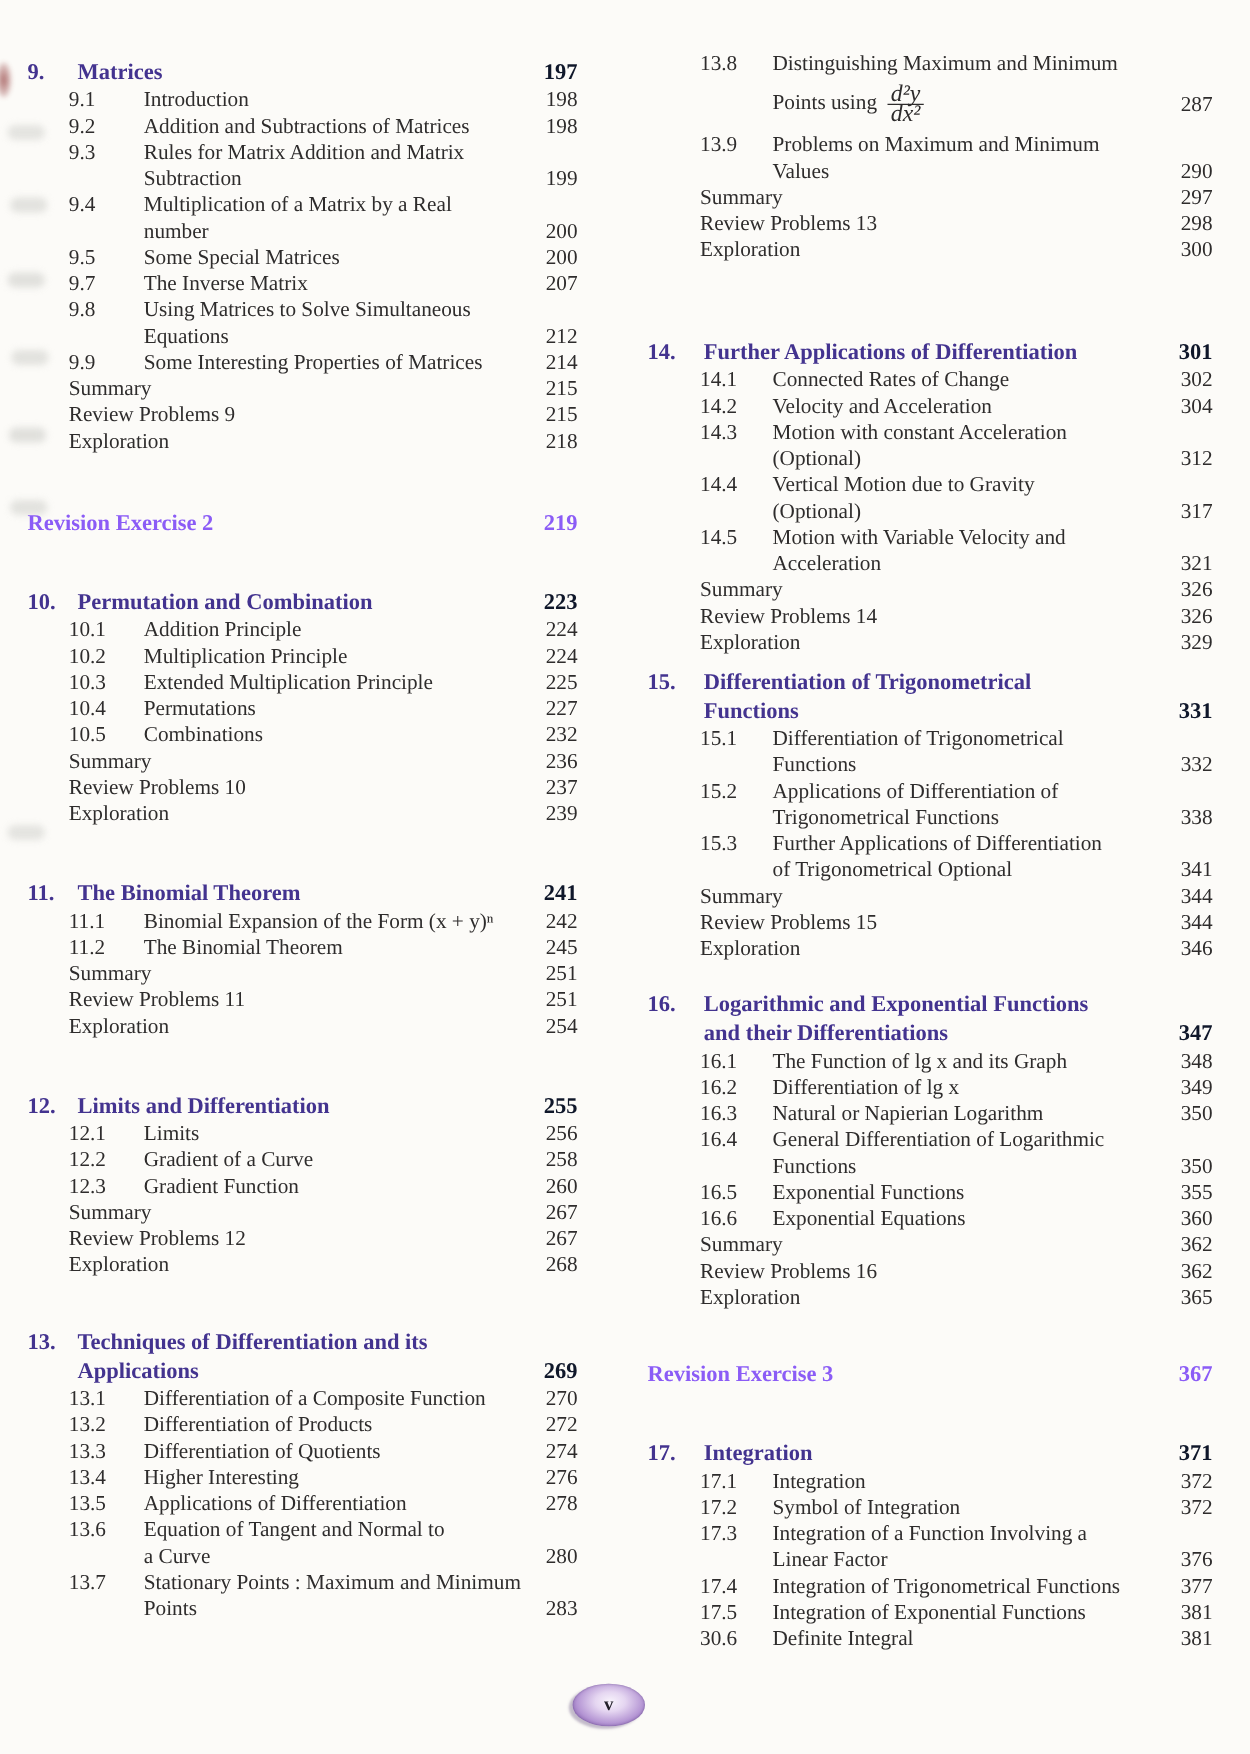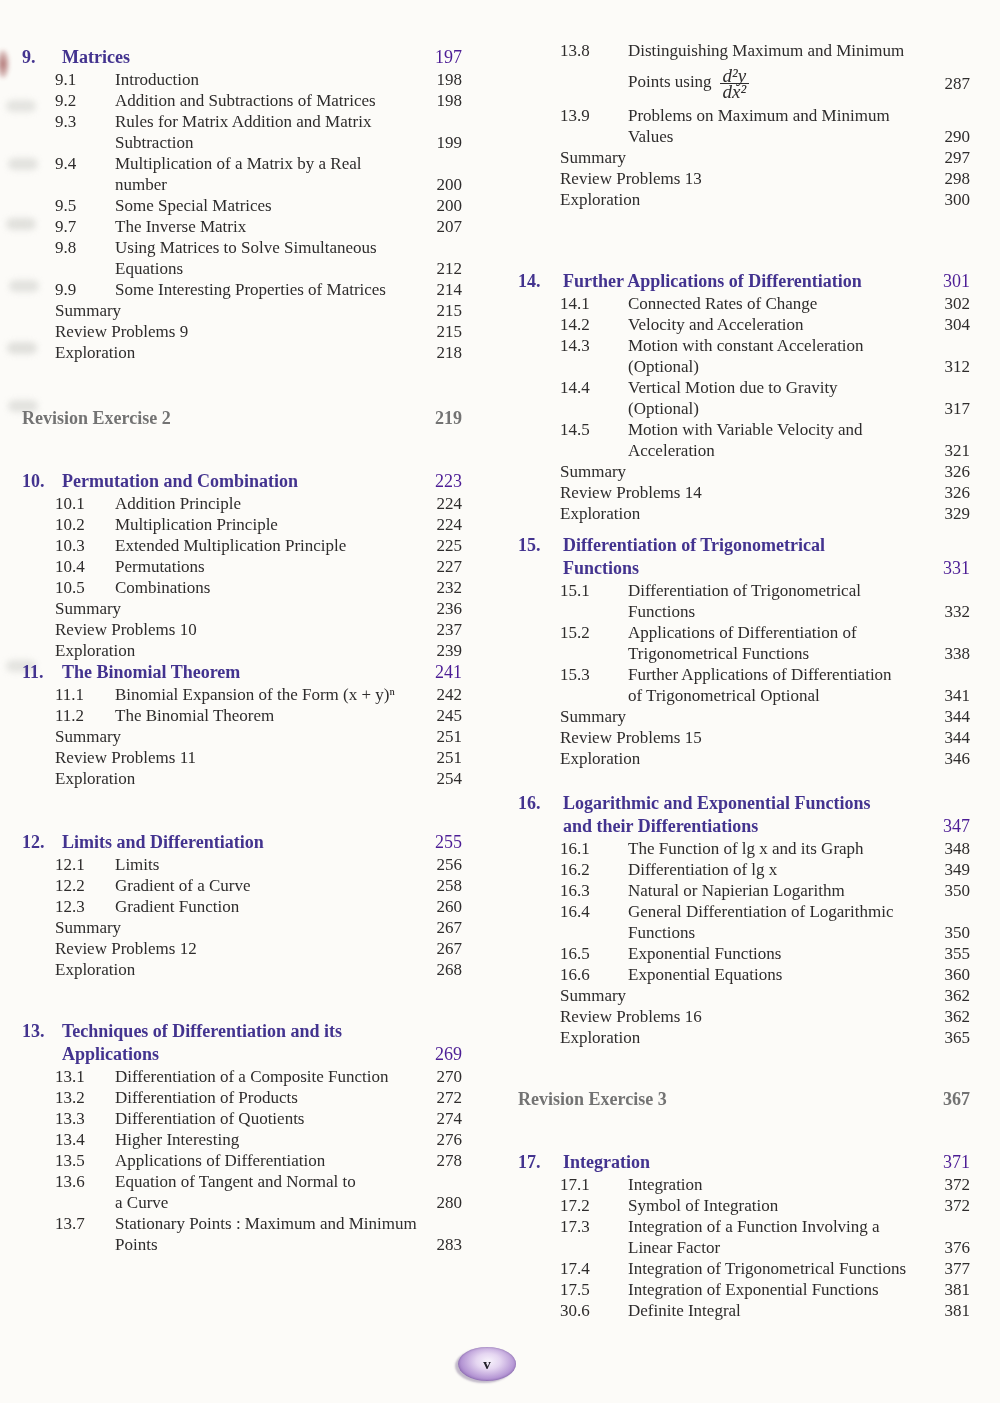--- a/index.html
+++ b/index.html
@@ -18,37 +18,37 @@
   
   .chap-head{display:flex;font-weight:bold;color:#43338f;font-size:18px;line-height:23px;}
   .chap-num{flex:none;width:40px;}
   .col-right .chap-num{width:45px;}
   .chap-body{flex:1;display:flex;flex-direction:column;}
   .title-line{display:flex;}
   .title-text{flex:1;}
 
   
   .row{display:flex;font-size:17px;line-height:21px;padding-left:33px;}
-  .col-right .row{padding-left:42px;gap:10px;}
+  .col-right .row{padding-left:42px;}
   .row-num{flex:none;width:60px;}
   .col-right .row-num{width:58px;}
   .row-text{flex:1;}
   .row-pg{flex:none;min-width:44px;text-align:right;}
-  .chap-pg{font-weight:normal;color:#4c1d95;}
+  .chap-pg{font-weight:bold;color:#0f172a;}
 
   .row.tall{align-items:center;min-height:44px;}
 
   
   .frac{display:inline-flex;flex-direction:column;align-items:center;vertical-align:middle;
         margin-left:8px;font-size:19px;line-height:15px;font-style:italic;}
   .fnum{padding:0 3px;border-bottom:1.3px solid #2e2c2c;}
   .fden{padding:0 3px;}
 
   
-  .block.revision{display:flex;font-weight:bold;color:#737373;font-size:18px;line-height:23px;}
+  .block.revision{display:flex;font-weight:bold;color:#8b5cf6;font-size:18px;line-height:23px;}
   .rev-text{flex:1;}
 
   
   .footer-badge{
     position:absolute;left:458px;top:1347px;width:58px;height:34px;border-radius:50%;
     background:radial-gradient(ellipse at 52% 42%, #f8f3fc 0%, #e5d6f1 28%, #b596d4 62%, #8560ae 85%, #6d4a9e 100%);
     box-shadow:-3px 2px 2px rgba(85,65,115,0.35), inset 0 0 2px rgba(70,45,110,0.55);
     display:flex;align-items:center;justify-content:center;
   }
   .footer-badge span{font-size:15px;color:#23212a;font-weight:bold;}
@@ -195,21 +195,21 @@
       </div>
       <div class="row flush">
         <span class="row-text">Review Problems 10</span>
         <span class="row-pg">237</span>
       </div>
       <div class="row flush">
         <span class="row-text">Exploration</span>
         <span class="row-pg">239</span>
       </div>
     </div>
-    <div class="block" style="">
+    <div class="block" style="margin-top: 42px;">
       <div class="chap-head">
         <span class="chap-num">11.</span>
         <div class="chap-body">
           <div class="title-line">
             <span class="title-text">The Binomial Theorem</span>
             <span class="row-pg chap-pg">241</span>
           </div>
         </div>
       </div>
       <div class="row">

